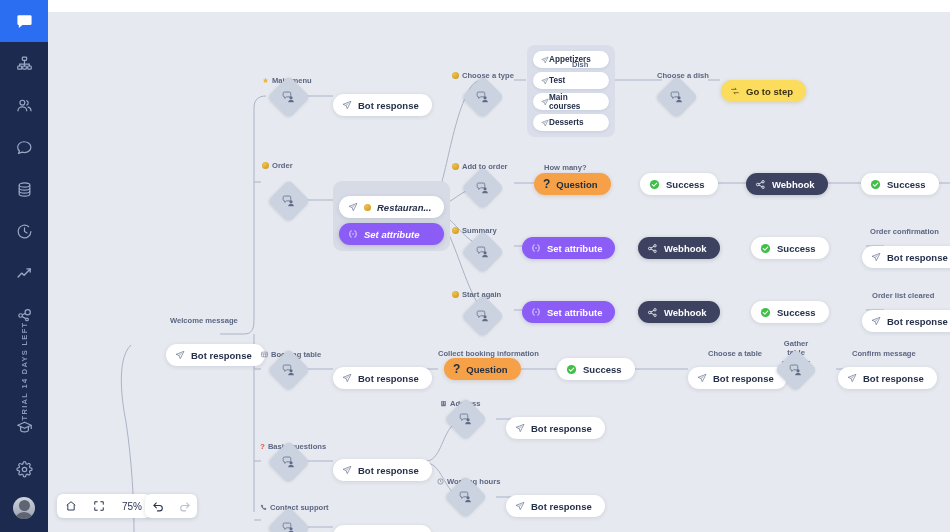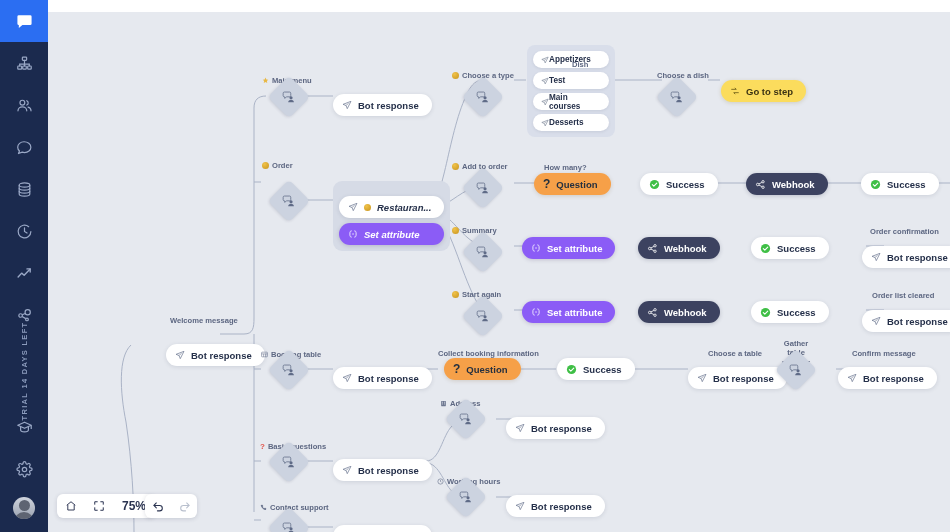--- a/index.html
+++ b/index.html
@@ -147,21 +147,21 @@
     flex: 0 0 auto;
   }
 
   
   .zoombar {
     position:absolute; left:57px; bottom:14px; display:flex; align-items:center;
     background:#fff; border-radius:6px; height:24px; z-index:20;
     box-shadow: 0 1px 4px rgba(35,45,75,.16); overflow:hidden;
   }
   .zoombar .zb { width:28px; height:24px; display:flex; align-items:center; justify-content:center; cursor:pointer;}
-  .zoombar .zpct { padding:0 9px; font-size:12px; font-weight:700; color:#2a3350; cursor:pointer;}
+  .zoombar .zpct { padding:0 9px; font-size:10px; font-weight:400; color:#2a3350; cursor:pointer;}
   .undobar {
     position:absolute; left:145px; bottom:14px; display:flex; align-items:center;
     background:#fff; border-radius:6px; height:24px; z-index:20;
     box-shadow: 0 1px 4px rgba(35,45,75,.16); overflow:hidden;
   }
   .undobar .zb { width:26px; height:24px; display:flex; align-items:center; justify-content:center; cursor:pointer;}
 
   .ico { display:block; }
 </style>
 </head>

